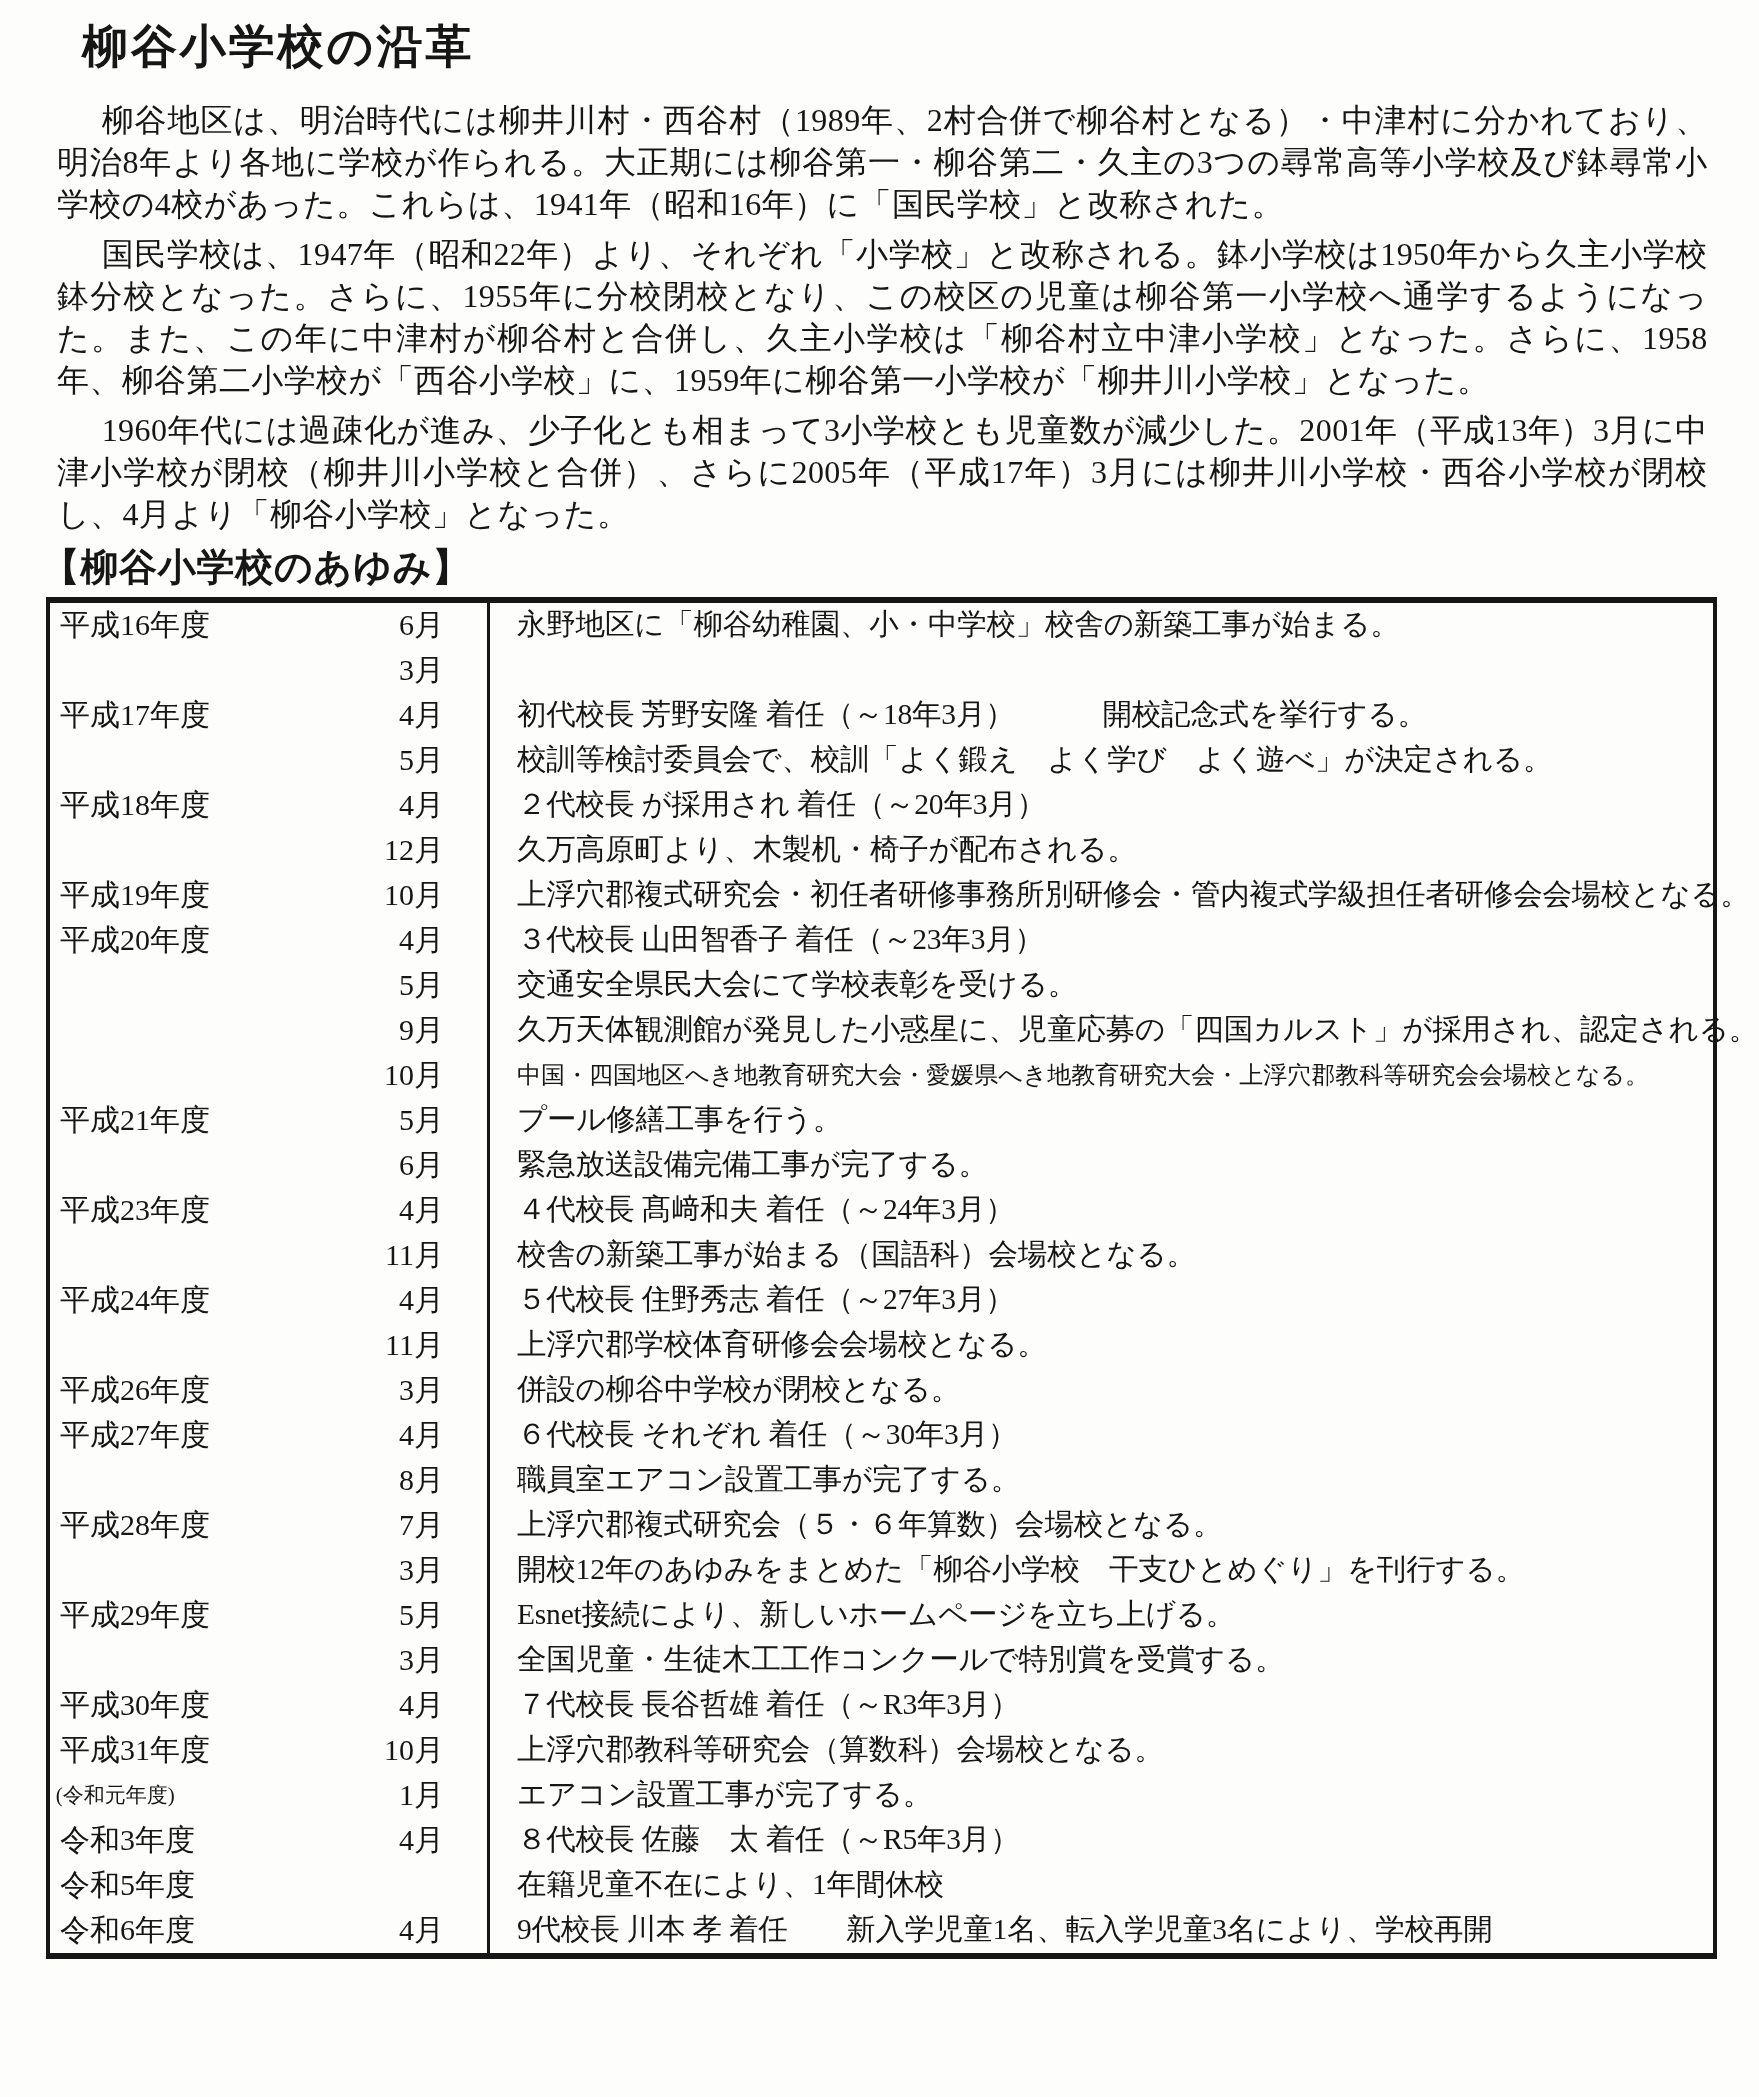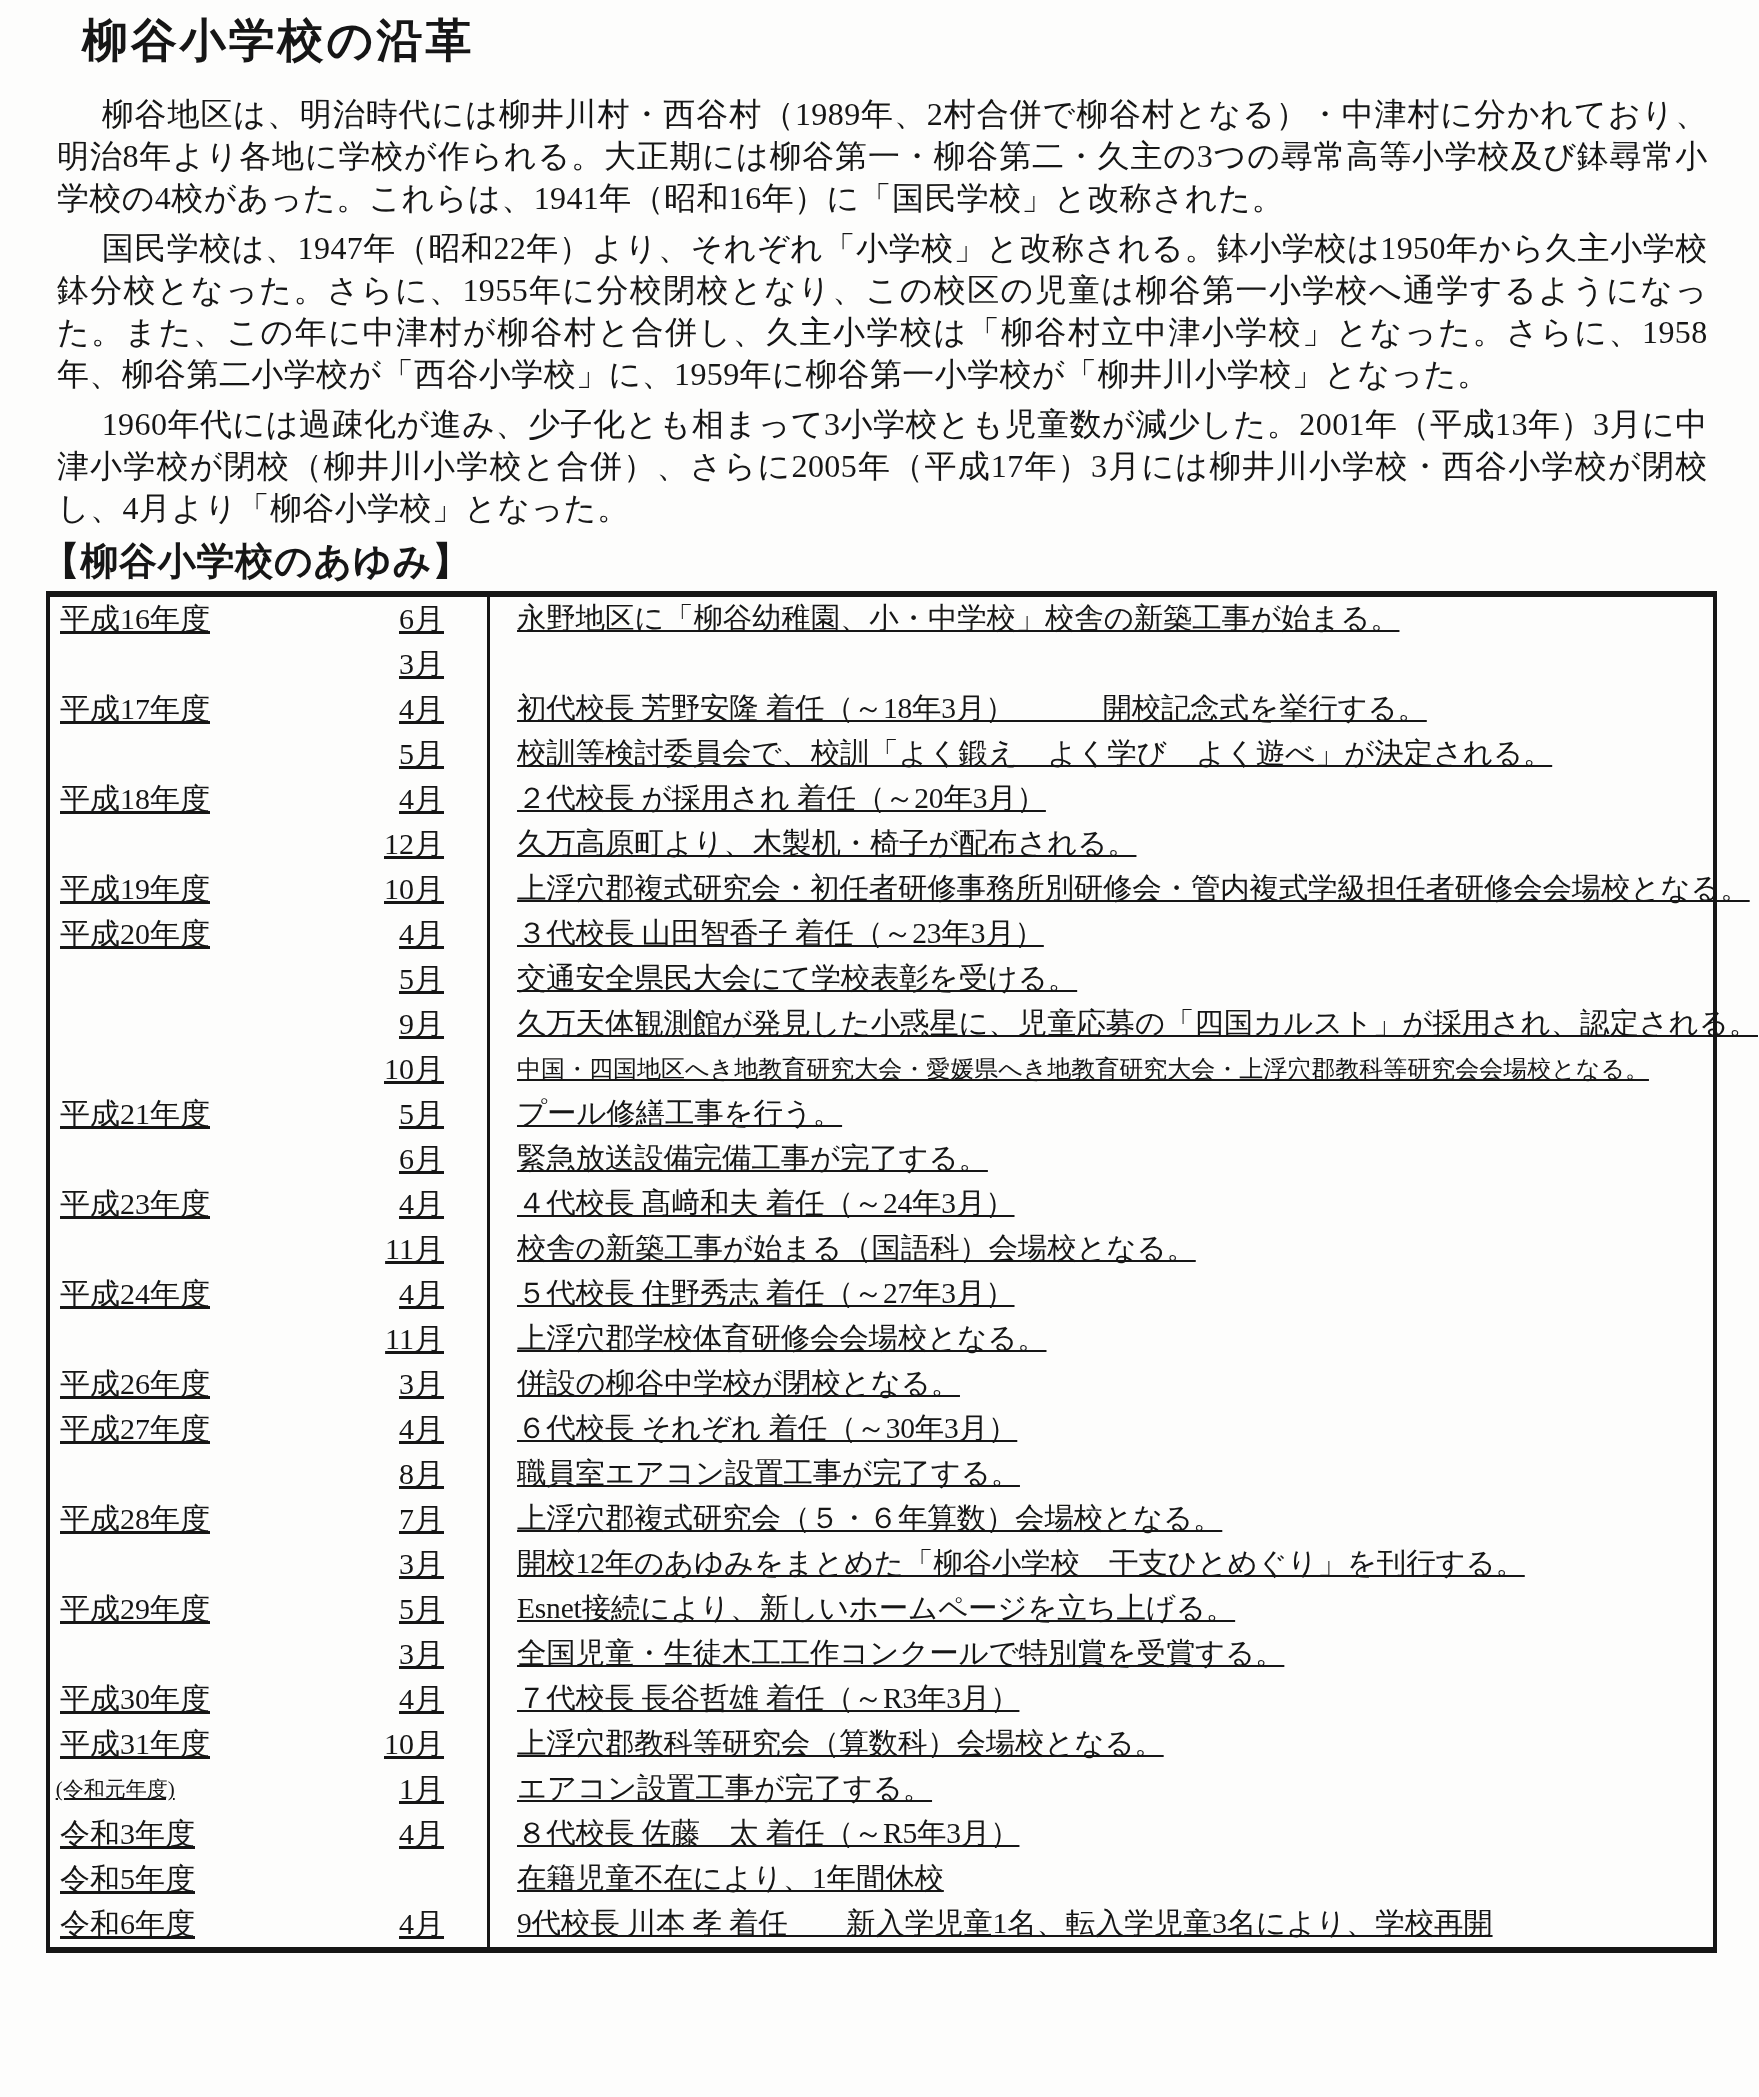--- a/index.html
+++ b/index.html
@@ -10,21 +10,21 @@
   body{
     width:1759px;height:2097px;
     background:var(--paper);
     color:var(--ink);
     font-family:"Liberation Serif","DejaVu Serif",serif;
     overflow:hidden;
   }
   .page{
     box-sizing:border-box;
     width:1759px;height:2097px;
-    padding:16px 42px 29px 46px;
+    padding:22px 42px 29px 46px;
   }
   .doc-title{
     margin:0 0 26px 36px;
     font-size:46px;
     font-weight:bold;
     letter-spacing:2.9px;
     line-height:1.1;
   }
   .intro{margin:0 1.4px 0 2.9px;}
   .intro p{
@@ -41,21 +41,20 @@
     font-weight:bold;
     letter-spacing:0.7px;
     line-height:1.15;
   }
   .htable{
     box-sizing:border-box;
     border:4.3px solid var(--ink);
     border-top-width:6.5px;
     border-bottom-width:6.5px;
     background:var(--paper);
-    text-decoration:underline;
   }
   .t-row{
     display:flex;
     align-items:center;
     min-height:45px;
   }
   .cell-year{
     box-sizing:border-box;
     width:237px;
     padding-left:10px;

